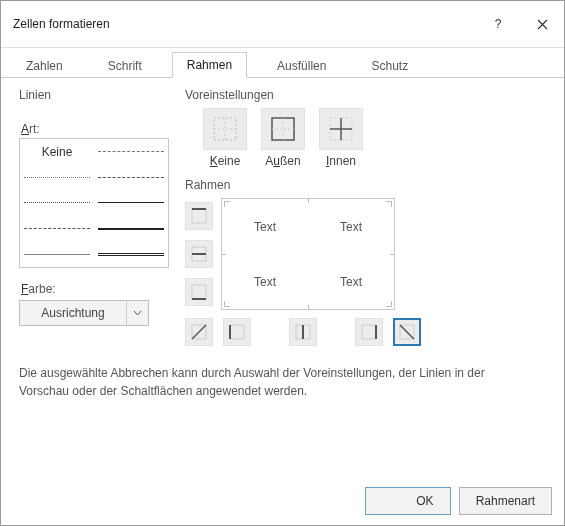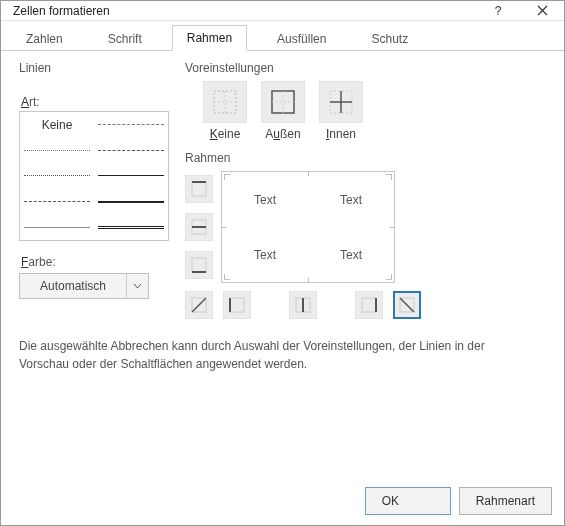--- a/index.html
+++ b/index.html
@@ -1,17 +1,17 @@
 <!DOCTYPE html>
 <html><head>
 <meta charset="utf-8">
 <style>
 *{box-sizing:border-box;margin:0;padding:0;font-family:"Segoe UI",Tahoma,sans-serif;font-size:12px;color:#333}
 body{background:#fff;width:565px;height:526px;border:1px solid #999;display:flex;flex-direction:column}
-.titlebar{display:flex;align-items:center;height:20px;padding:0 0 0 12px;border-bottom:1px solid #e0e0e0}
+.titlebar{display:flex;align-items:center;height:47px;padding:0 0 0 12px;border-bottom:1px solid #e0e0e0}
 .titlebar .title{flex:1;font-size:12px;color:#222}
 .titlebar .tbtn{width:44px;height:32px;display:flex;align-items:center;justify-content:center;color:#444}
 .tabs{display:flex;align-items:flex-end;height:30px;padding:6px 10px 0 10px;gap:15px;border-bottom:1px solid #ccc}
 .tab{padding:5px 14px 5px 14px;color:#555;border:1px solid transparent;border-bottom:none;position:relative;top:1px;cursor:pointer}
 .tab.active{background:#fff;border-color:#ccc;border-bottom:1px solid #fff;color:#222}
 .content{flex:1;padding:10px 34px 8px 18px;display:flex;flex-direction:column}
 .upper{display:flex;gap:16px}
 .group-title{color:#555;margin-bottom:6px}
 .linien{width:150px}
 .art-label{color:#555;margin:20px 0 2px 2px}
@@ -38,21 +38,21 @@
 .corner{position:absolute;width:6px;height:6px;border:1px solid #bdbdbd}
 .c-tl{top:2px;left:2px;border-right:none;border-bottom:none}
 .c-tr{top:2px;right:2px;border-left:none;border-bottom:none}
 .c-bl{bottom:2px;left:2px;border-right:none;border-top:none}
 .c-br{bottom:2px;right:2px;border-left:none;border-top:none}
 .tick{position:absolute;background:#bdbdbd}
 .bottom-btns{display:flex;gap:10px;margin-top:8px;margin-left:0;align-items:center}
 .spacer{width:18px}
 .helptext{color:#555;margin-top:18px;line-height:1.5;font-size:12px}
 .footer{display:flex;justify-content:flex-end;gap:8px;padding:10px 12px;border-top:0}
-.btn{min-width:86px;padding:6px 16px;border:1px solid #b0b0b0;background:#f2f2f2;text-align:left;cursor:pointer}
+.btn{min-width:86px;padding:6px 16px;border:1px solid #b0b0b0;background:#f2f2f2;text-align:right;cursor:pointer}
 .btn.primary{border:1px solid #6aa0c8}
 svg{display:block}
 </style>
 </head>
 <body>
 
 <div class="titlebar">
   <div class="title">Zellen formatieren</div>
   <div class="tbtn">
     <span>?</span>
@@ -103,21 +103,21 @@
           </div>
         <div class="style-cell">
             <div class="ls" style="border-top:1px solid #888"></div>
           </div>
         <div class="style-cell">
             <div class="ls" style="border-top:3px double #222"></div>
           </div>
       </div>
       <div class="farbe-lbl"><u>F</u>arbe:</div>
       <div class="combo">
-        <div class="cval">Automatisch</div>
+        <div class="cval">Ausrichtung</div>
         <div class="carrow">
           <svg width="9" height="6" viewBox="0 0 9 6">
               <path d="M1 1 L4.5 5 L8 1" fill="none" stroke="#555" stroke-width="1"></path>
             </svg>
         </div>
       </div>
     </div>
 
     <div class="right">
       <div class="group-title">Voreinstellungen</div>

